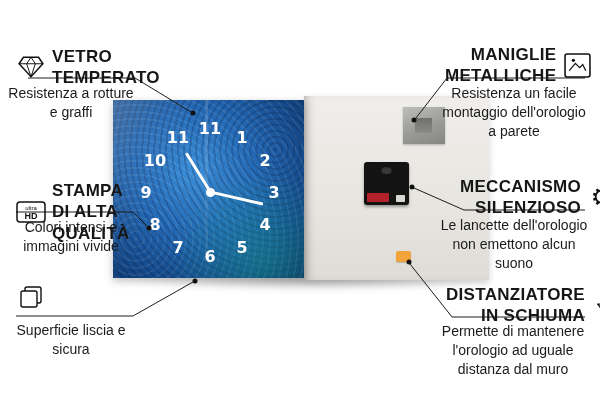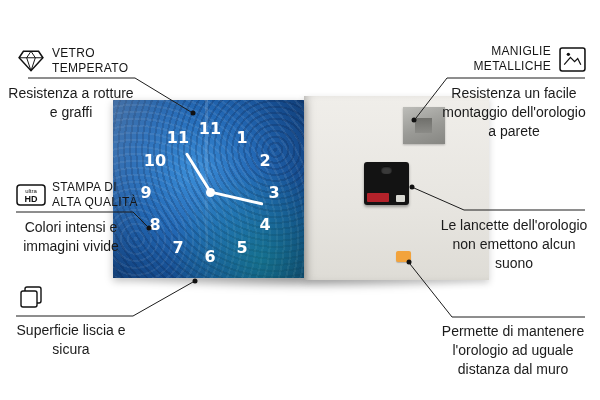--- a/index.html
+++ b/index.html
@@ -53,21 +53,21 @@
           border-radius:2px;box-shadow:0 1px 1px rgba(0,0,0,0.2);}
 
   
   .lines{position:absolute;left:0;top:0;width:600px;height:400px;z-index:3;pointer-events:none;}
   .lines line{stroke:#1c1c1c;stroke-width:1;}
   .lines circle{fill:#111111;}
 
   
   .co-head{position:absolute;display:flex;align-items:center;gap:6px;z-index:4;}
   .co-head.right{justify-content:flex-start;}
-  .co-title{font-size:12px;font-weight:normal;letter-spacing:0.3px;line-height:1.25;}
+  .co-title{font-size:17px;font-weight:bold;letter-spacing:0.3px;line-height:1.25;}
   .co-head.right .co-title{text-align:right;}
   .ico{width:30px;flex:0 0 auto;display:flex;align-items:center;justify-content:center;border-radius:9px;}
   .gear-glyph{font-family:"DejaVu Sans", sans-serif;font-size:26px;line-height:1;color:#111;}
   .co-desc{position:absolute;z-index:4;font-size:14px;line-height:1.35;text-align:center;
            color:#1b1b1b;}
 </style>
 </head>
 <body>
 
 <div class="stage">
@@ -176,17 +176,31 @@
     <span class="ico">
       <svg width="27" height="25" viewBox="0 0 26 24">
           <rect x="1" y="1" width="24" height="22" rx="2" fill="none" stroke="#111" stroke-width="1.5"></rect>
           <path d="M5 17 L11 10 L15 14 L18 11 L21 17" fill="none" stroke="#111" stroke-width="1.2"></path>
           <circle cx="9" cy="7" r="1.6" fill="#111"></circle>
         </svg>
     </span>
   </div>
   <div class="co-desc" style="left:440px;top:84px;width:148px">Resistenza un facile montaggio dell'orologio a parete</div>
 
+  <div class="co-head right" style="left:460px;top:176px;width:127px">
+    <span class="co-title">MECCANISMO SILENZIOSO</span>
+    <span class="ico">
+      <span class="gear-glyph">⚙</span>
+    </span>
+  </div>
   <div class="co-desc" style="left:440px;top:216px;width:148px">Le lancette dell'orologio non emettono alcun suono</div>
 
+  <div class="co-head right" style="left:446px;top:284px;width:141px">
+    <span class="co-title">DISTANZIATORE IN SCHIUMA</span>
+    <span class="ico">
+      <svg width="22" height="24" viewBox="0 0 24 26">
+          <path d="M8 2 h8 v10 h5 L12 24 L3 12 h5 Z" fill="none" stroke="#111" stroke-width="1.5" stroke-linejoin="round"></path>
+        </svg>
+    </span>
+  </div>
   <div class="co-desc" style="left:436px;top:322px;width:154px">Permette di mantenere l'orologio ad uguale distanza dal muro</div>
 
 </div>
 
 </body></html>

